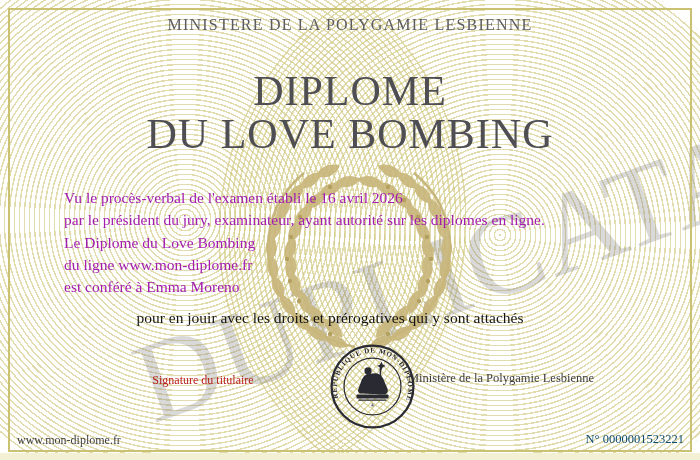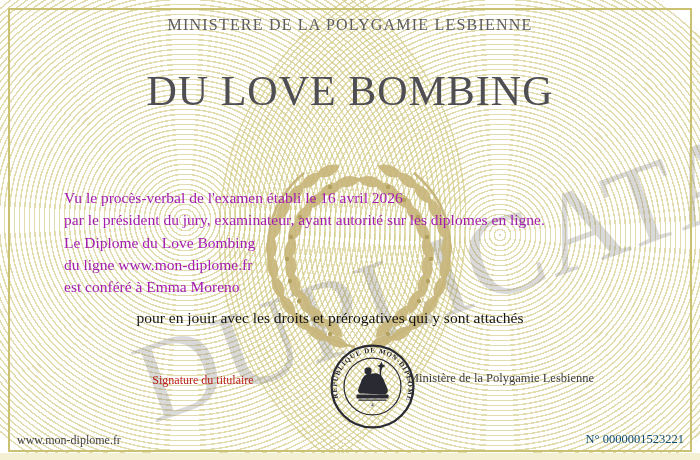--- a/index.html
+++ b/index.html
@@ -103,20 +103,21 @@
         </g>
       </g>
     </defs>
     <use href="#branch"></use>
     <use href="#branch" transform="translate(234,0) scale(-1,1)"></use>
   </svg>
 
   <div class="header">MINISTERE DE LA POLYGAMIE LESBIENNE</div>
 
   <div class="title">
+    <div>DIPLOME</div>
     <div>DU LOVE BOMBING</div>
   </div>
 
   <div class="body-block">
     <div>Vu le procès-verbal de l'examen établi le 16 avril 2026</div>
     <div>par le président du jury, examinateur, ayant autorité sur les diplomes en ligne.</div>
     <div>Le Diplome du Love Bombing</div>
     <div>du ligne www.mon-diplome.fr</div>
     <div>est conféré à Emma Moreno</div>
   </div>

